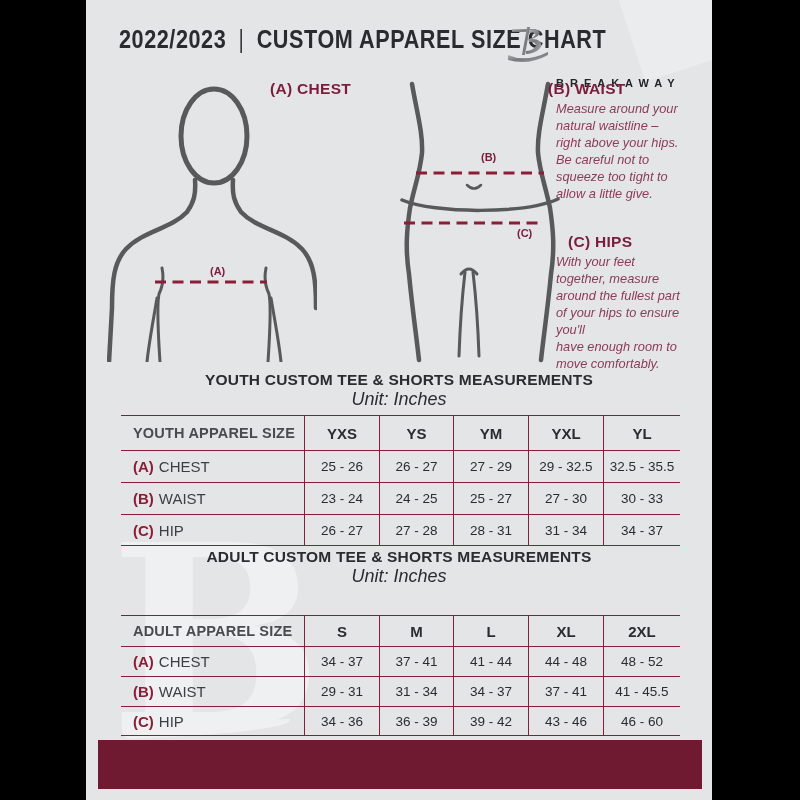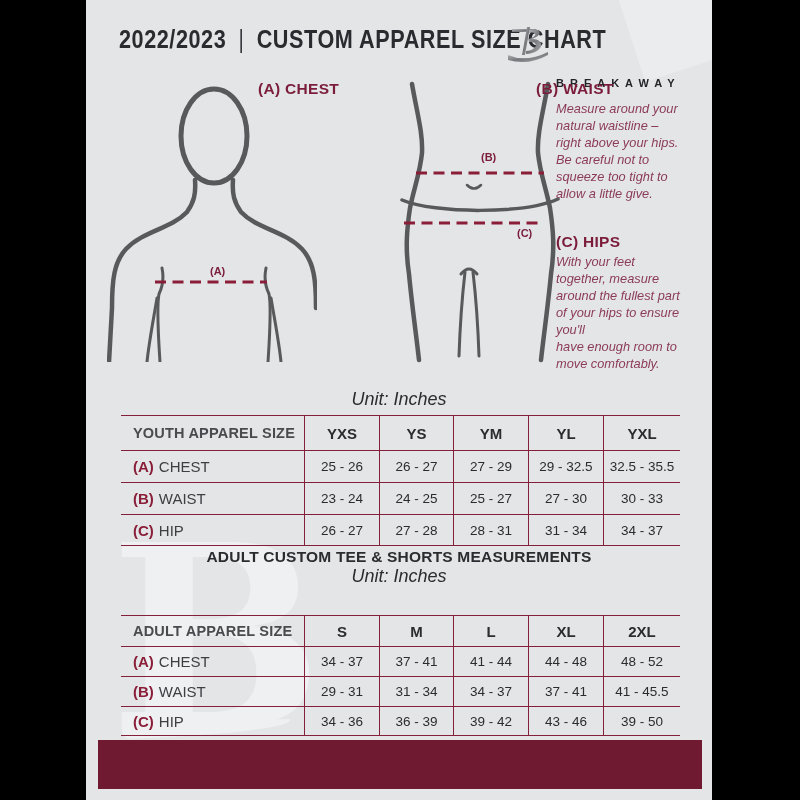--- a/index.html
+++ b/index.html
@@ -12,21 +12,21 @@
   
   .hdr{position:absolute;left:33px;top:26px;display:flex;align-items:center;
        transform:scale(0.94,1.14);transform-origin:left center;
        font-weight:800;font-size:23px;letter-spacing:.6px;color:#2a2b2f;white-space:nowrap;}
   .hdr .div{margin:0 13px;font-weight:400;color:#3a3b3f;font-size:22px;}
   .brand{position:absolute;left:470px;top:33px;font-weight:700;font-size:11px;
          letter-spacing:6px;color:#232428;white-space:nowrap;margin-top:44px;}
   .logo{position:absolute;left:420px;top:24px;width:44px;height:40px;}
 
   
-  .ghead{position:absolute;font-weight:800;font-size:15.5px;color:#7a1c3a;letter-spacing:.3px;}
+  .ghead{position:absolute;font-weight:800;font-size:15.5px;color:#7a1c3a;letter-spacing:.3px;margin-left:12px;}
   .gbody{position:absolute;font-style:italic;font-size:12.8px;line-height:17px;color:#8b3b55;
          white-space:pre-line;}
   .marker{position:absolute;font-weight:800;font-size:11px;color:#7a1c3a;}
 
   .fig{position:absolute;}
 
   
   .sect{position:absolute;left:0;width:626px;text-align:center;font-weight:700;
         font-size:15.5px;color:#2b2c30;letter-spacing:.2px;}
   .unit{position:absolute;left:0;width:626px;text-align:center;font-style:italic;
@@ -130,29 +130,30 @@
 together, measure
 around the fullest part
 of your hips to ensure
 you'll
 have enough room to
 move comfortably.</div>
 
     <div class="wm">B</div>
     <div class="wm-swoosh"></div>
 
+    <div class="sect" style="top:371px">YOUTH CUSTOM TEE &amp; SHORTS MEASUREMENTS</div>
     <div class="unit" style="top:389px">Unit: Inches</div>
 
     <div class="tbl" style="top:415px;grid-template-rows:35px 32px 32px 32px">
       <div class="cell colhead sizehead">YOUTH APPAREL SIZE</div>
       <div class="cell colhead vline">YXS</div>
       <div class="cell colhead vline">YS</div>
       <div class="cell colhead vline">YM</div>
+      <div class="cell colhead vline">YXL</div>
       <div class="cell colhead vline">YL</div>
-      <div class="cell colhead vline">YXL</div>
 
       <div class="cell rowlab">
         <span class="pfx">(A)</span>
         <span>CHEST</span>
       </div>
       <div class="cell vline">25 - 26</div>
       <div class="cell vline">26 - 27</div>
       <div class="cell vline">27 - 29</div>
       <div class="cell vline">29 - 32.5</div>
       <div class="cell vline">32.5 - 35.5</div>
@@ -210,18 +211,18 @@
       <div class="cell vline">41 - 45.5</div>
 
       <div class="cell rowlab bottom">
         <span class="pfx">(C)</span>
         <span>HIP</span>
       </div>
       <div class="cell vline bottom">34 - 36</div>
       <div class="cell vline bottom">36 - 39</div>
       <div class="cell vline bottom">39 - 42</div>
       <div class="cell vline bottom">43 - 46</div>
-      <div class="cell vline bottom">39 - 50</div>
+      <div class="cell vline bottom">46 - 60</div>
     </div>
 
     <div class="footer"></div>
   </div>
 </div>
 
 </body></html>

